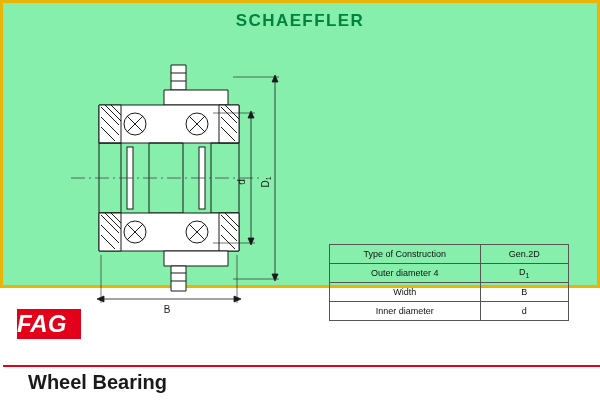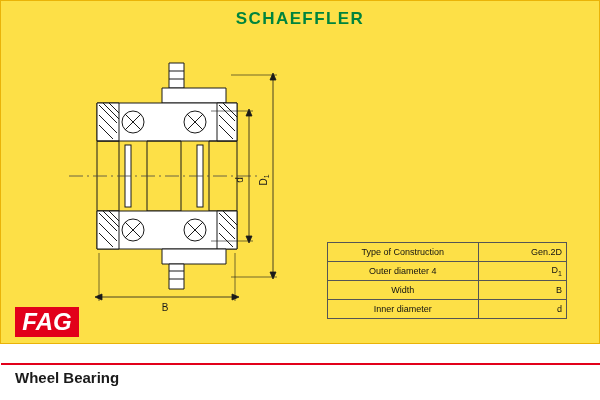--- a/index.html
+++ b/index.html
@@ -9,24 +9,24 @@
   body {
     width: 600px;
     height: 400px;
     background: #ffffff;
     font-family: "Liberation Sans", sans-serif;
     overflow: hidden;
   }
   .page {
     position: relative;
     width: 600px;
-    height: 344px;
+    height: 288px;
     box-sizing: border-box;
-    border: 1px solid #eab308;
-    background: #fde047;
+    border: 3px solid #eab308;
+    background: #86efac;
   }
   
   .brand {
     position: absolute;
     top: 8px;
     left: 0;
     width: 100%;
     text-align: center;
     font-size: 17px;
     font-weight: bold;
@@ -57,57 +57,56 @@
   .spec-table td {
     border: 1px solid #555;
     padding: 3px 4px;
     height: 12px;
   }
   .spec-table td.label {
     text-align: center;
     width: 63%;
   }
   .spec-table td.value {
-    text-align: right;
+    text-align: center;
     width: 37%;
     margin-left: 42px;
   }
   .sub { font-size: 7px; vertical-align: sub; }
 
   
   .fag-logo {
     position: absolute;
     left: 14px;
     top: 306px;
     width: 64px;
     height: 30px;
     background: #e2001a;
     color: #ffffff;
     font-size: 24px;
     font-weight: bold;
     font-style: italic;
     letter-spacing: 0px;
-    text-align: center;
     line-height: 30px;
     font-family: "Liberation Sans", sans-serif;
   }
   
   .footer-rule {
     position: absolute;
     left: 0;
     top: 362px;
     width: 600px;
     height: 2px;
     background: #e2001a;
   }
   .footer-title {
     position: absolute;
-    left: 14px;
+    left: 25px;
     top: 368px;
-    font-size: 15px;
+    font-size: 20px;
     font-weight: bold;
     color: #1a1a1a;
   }
 </style>
 </head>
 <body>
 
 <div class="page">
 
   <div class="brand">SCHAEFFLER</div>

